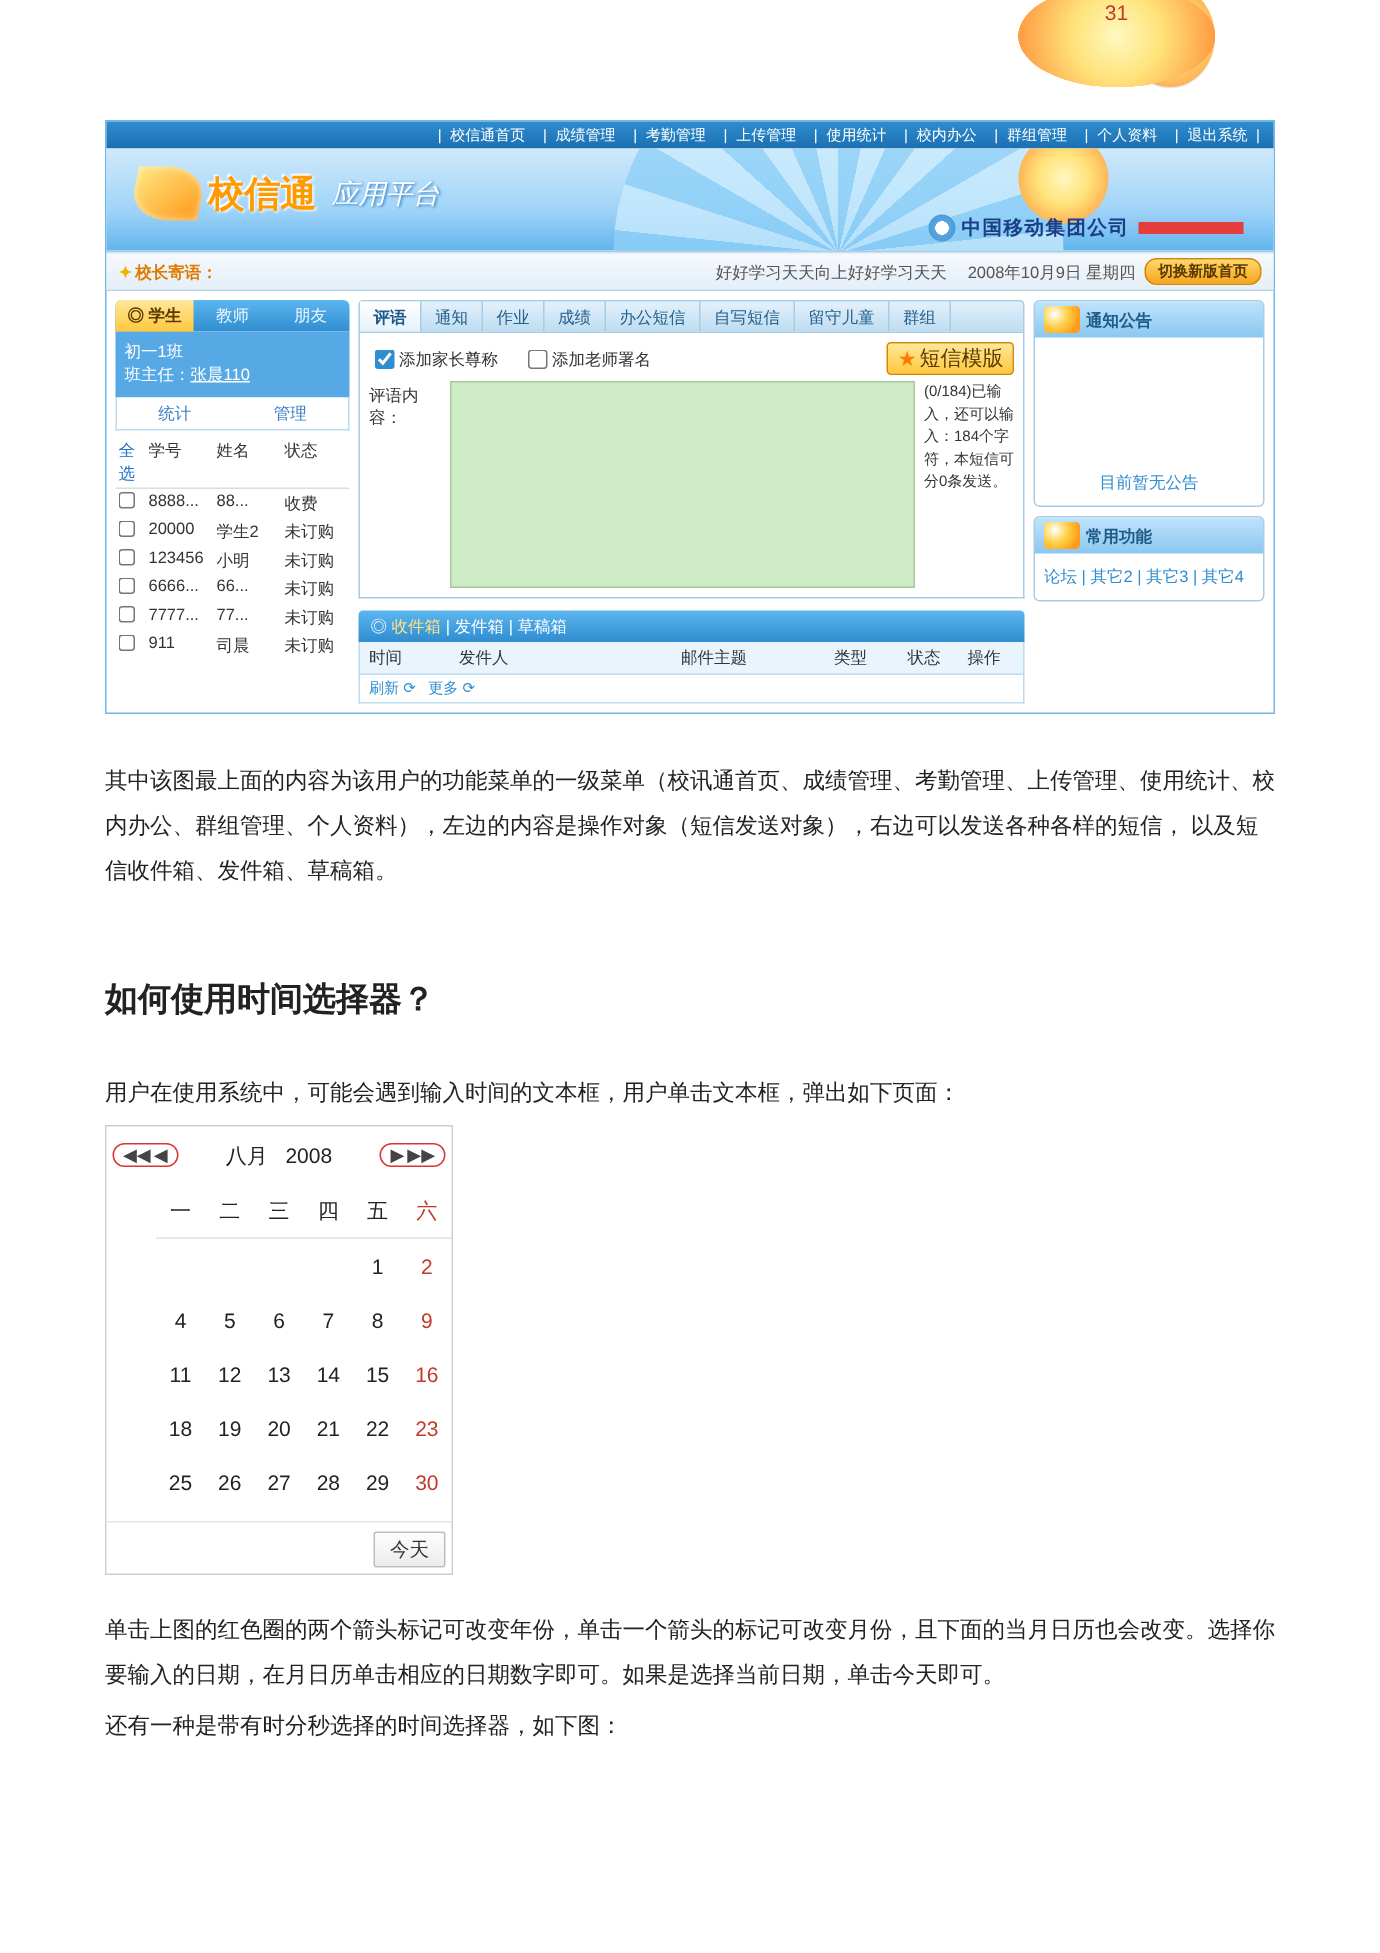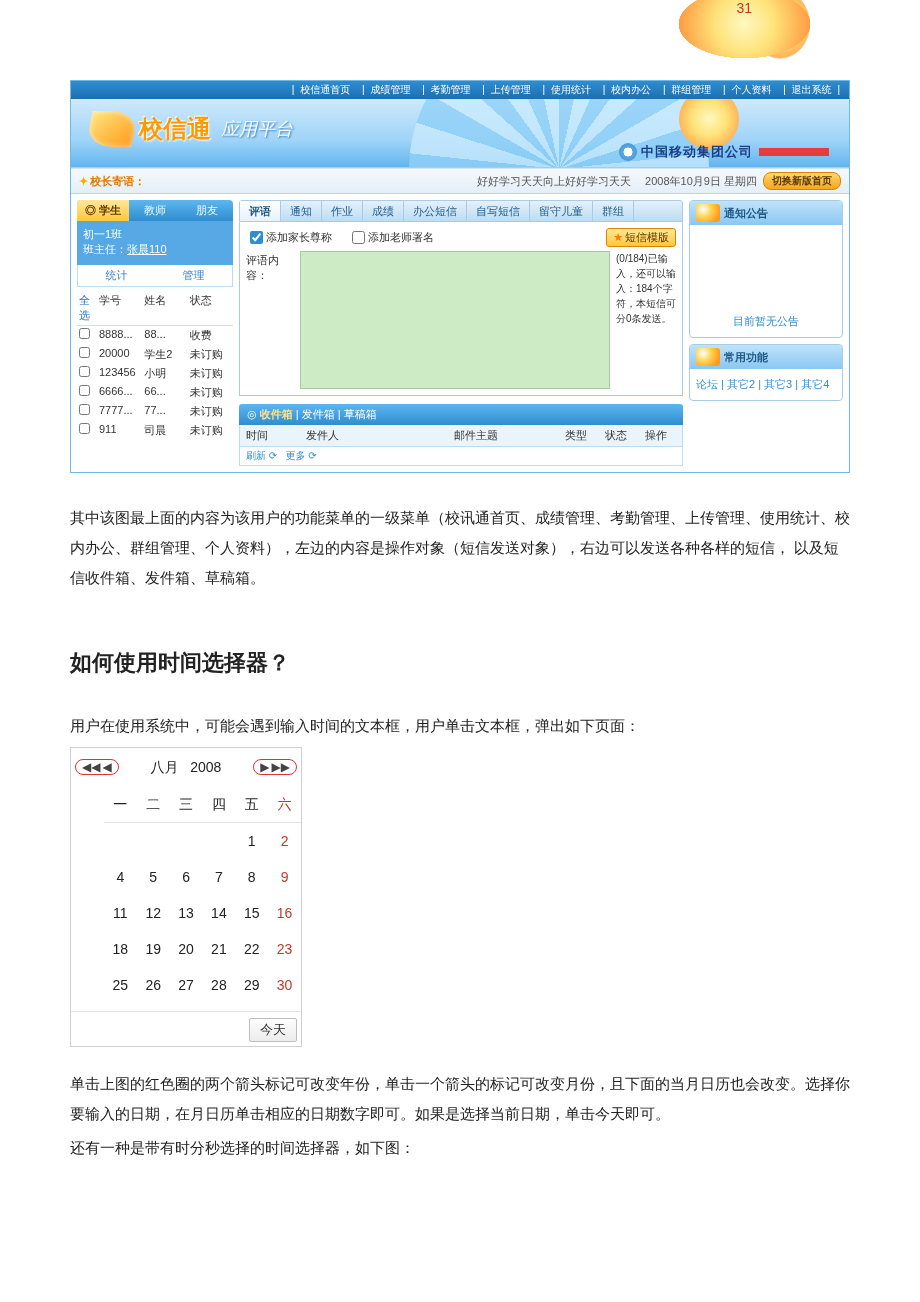--- a/index.html
+++ b/index.html
@@ -42,39 +42,39 @@
   .strow { color:#333;}
   .strow input[type=checkbox]{ margin:0; width:11px; height:11px;}
   .midcol { flex:1; }
   .msgtabs { display:flex; background:linear-gradient(#e4f1fb,#bddcf1); border:1px solid #a7cce5; border-radius:3px 3px 0 0; height:20px; }
   .msgtabs span { padding:3px 9px; border-right:1px solid #a7cce5; color:#24608f; font-size:11px; cursor:pointer;}
   .msgtabs .on { background:linear-gradient(#fff,#e6f2fb); color:#1f5a87; font-weight:bold;}
   .msgpanel { border:1px solid #a7cce5; border-top:none; background:#fff; padding:6px; }
   .optrow { display:flex; align-items:center; }
   .optrow label { display:flex; align-items:center; margin-right:16px; color:#333;}
   .optrow input[type=checkbox]{ margin-right:3px; accent-color:#2f8dd0;}
-  .tplbtn { margin-left:auto; background:linear-gradient(#ffe79a,#ffc83c); border:1px solid #d88600; border-radius:3px; padding:1px 6px; font-size:11px; color:#5a3a00; display:flex; align-items:center;}
+  .tplbtn { margin-left:auto; background:linear-gradient(#ffe79a,#ffc83c); border:1px solid #d88600; border-radius:3px; padding:1px 6px; font-size:14px; color:#5a3a00; display:flex; align-items:center;}
   .tplbtn::before { content:"★"; color:#ff7a00; margin-right:2px;}
   .editrow { display:flex; margin-top:4px; }
   .editlbl { width:54px; color:#333; padding-top:2px;}
   .editarea { flex:1; height:132px; background:#cdebc5; border:1px solid #a8c99e; resize:none; font-size:11px;}
   .counter { width:60px; color:#333; font-size:10px; line-height:1.5; padding-left:6px;}
   .sendrow { display:flex; align-items:center; margin-top:8px; }
   .sendrow .sl { color:#333; margin-right:4px;}
   .sendrow .tin { width:120px; height:14px; border:1px solid #bcd8ec; background:#fff;}
   .sendrow .chip { margin-left:auto; }
   .gbtn { background:linear-gradient(#fcfcfc,#e5e5e5); border:1px solid #b5b5b5; border-radius:3px; padding:1px 9px; margin-left:6px; font-size:11px; color:#333;}
   .gbtn.cancel { color:#c8452e;}
   .boxtabs { margin-top:8px; background:linear-gradient(#5cb6ef,#2f8dd0); color:#fff; padding:3px 8px; border-radius:3px 3px 0 0; font-size:11px;}
-  .boxtabs .on { color:#ffe08a; font-weight:bold;}
+  .boxtabs .on { color:#ffe08a; font-weight:normal;}
   .mailhead { display:flex; background:#eaf4fc; border:1px solid #bcdcf1; border-top:none; padding:3px 6px; font-size:11px; color:#333;}
   .mailhead span:nth-child(1){width:60px;}
   .mailhead span:nth-child(2){width:90px;}
   .mailhead span:nth-child(3){flex:1;text-align:center;}
-  .mailhead span:nth-child(4){width:40px;text-align:center;}
+  .mailhead span:nth-child(4){width:40px;}
   .mailhead span:nth-child(5){width:40px;text-align:center;}
   .mailhead span:nth-child(6){width:40px;text-align:center;}
   .mailfoot { text-align:left; border:1px solid #bcdcf1; border-top:none; padding:2px 6px; font-size:10px; color:#2f8dd0;}
   .rightcol { width:154px; }
   .rbox { border:1px solid #a7cce5; border-radius:4px; margin-bottom:6px; overflow:hidden;}
   .rhead { background:linear-gradient(#bfe3fb,#8bc7f1); padding:3px 6px; font-weight:bold; color:#1f5a87; display:flex; align-items:center;}
   .rhead .ic { width:24px; height:18px; margin-right:4px; background:radial-gradient(circle at 30% 30%,#fff,#ffd24a 40%,#ff9a1a 80%); border-radius:3px; display:inline-block;}
   .rbody { min-height:96px; padding:8px; color:#2f8dd0; font-size:11px; display:flex; align-items:flex-end; justify-content:center;}
   .rlinks { padding:8px 6px; color:#2f8dd0; font-size:11px;}
   .rlinks a { color:#2f8dd0; text-decoration:none;}

